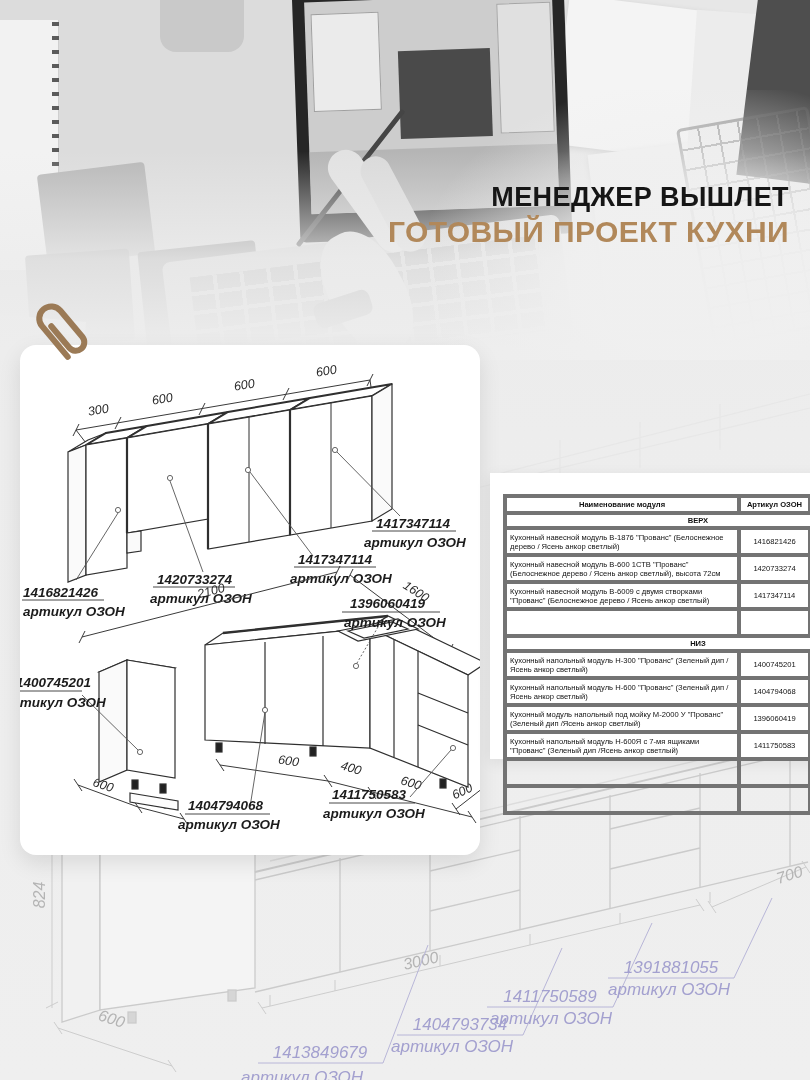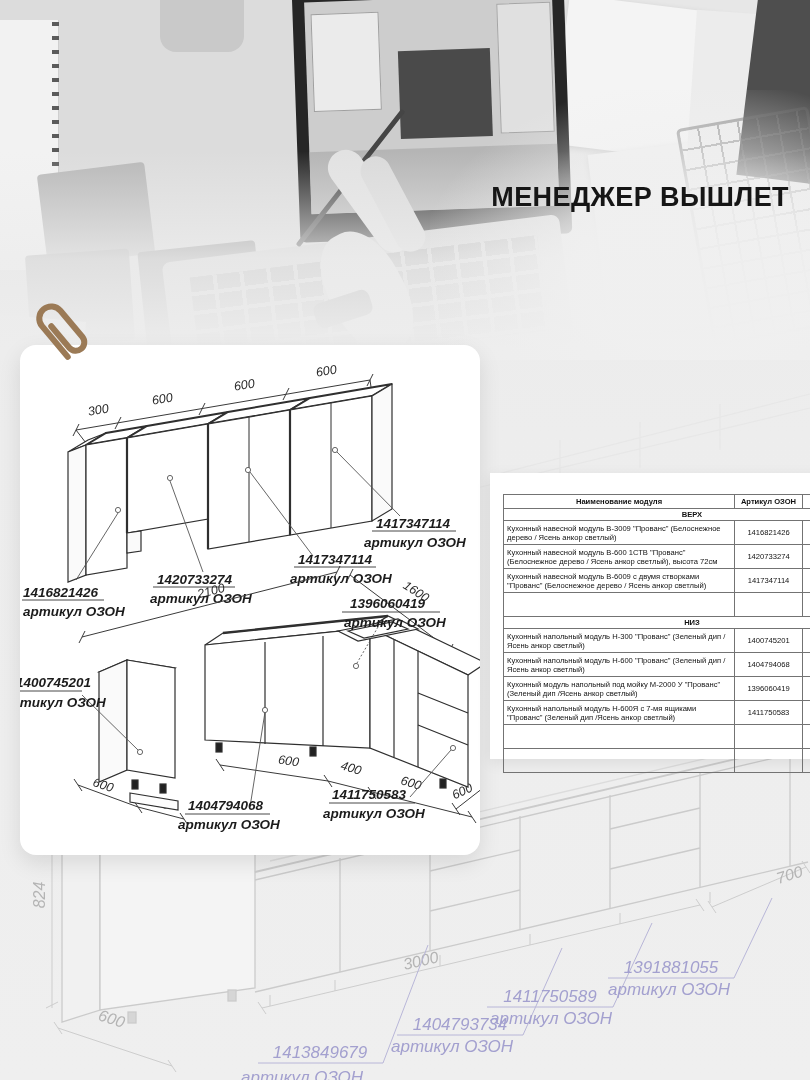--- a/index.html
+++ b/index.html
@@ -54,21 +54,21 @@
   
   .card{position:absolute;left:20px;top:345px;width:460px;height:510px;background:#fff;border-radius:16px;
         box-shadow:0 8px 22px rgba(0,0,0,.10);z-index:4;overflow:hidden;}
   .card svg{position:absolute;left:0;}
   .clip{position:absolute;left:24px;top:294px;width:72px;height:76px;z-index:6;}
   
   .sheet{position:absolute;left:490px;top:473px;width:372px;height:286px;background:#fff;z-index:4;
          box-shadow:0 4px 14px rgba(0,0,0,.08);}
   table.mod{border-collapse:collapse;margin:21px 0 0 13px;table-layout:fixed;width:356px;
             font-size:7.6px;line-height:9px;color:#111;}
-  table.mod td{border:1px solid #737373;padding:1px 3px;vertical-align:middle;overflow:hidden;}
+  table.mod td{border:4px solid #737373;padding:1px 3px;vertical-align:middle;overflow:hidden;}
   table.mod .c-name{width:224px;}
   table.mod .c-art{width:61px;text-align:center;}
   table.mod .c-qty{width:71px;text-align:center;}
   tr.hdr td{font-weight:bold;text-align:center;height:11px;}
   tr.sec td{font-weight:bold;text-align:center;height:8px;}
   tr.row td{height:21px;}
   tr.empty td{height:21px;}
   
   .lbl{font:italic 600 13.5px "Liberation Sans",sans-serif;fill:#1c1c1c;}
   .dim{font:italic 12.5px "Liberation Sans",sans-serif;fill:#2a2a2a;}
@@ -111,20 +111,21 @@
     <div class="hand-fingers"></div>
     <div class="hand-fingers2"></div>
     <div class="hand-palm"></div>
     <div class="watch"></div>
     <div class="photo-fade"></div>
     <div class="photo-fade-r"></div>
   </div>
 
   <div class="headline">
     <div class="hl1">МЕНЕДЖЕР ВЫШЛЕТ</div>
+    <div class="hl2" style="color:#b1885a;">ГОТОВЫЙ ПРОЕКТ КУХНИ</div>
   </div>
 
   <svg class="bg-draw" width="810" height="700" viewBox="0 0 810 700">
     <g stroke="#e7e7e7" stroke-width="1.2" fill="none">
       <path d="M460,112 L810,28 M490,96 L810,14 M560,60 L560,106 M640,42 L640,88 M720,24 L720,70"></path>
     </g>
     <g stroke="#cbcbcb" stroke-width="1.3" fill="#f1f1f1">
       <path d="M62,380 L100,368 L100,630 L62,642 Z"></path>
       <path d="M100,368 L255,352 L255,608 L100,630 Z" fill="#f4f4f4"></path>
       <path d="M100,424 L255,406"></path>
@@ -297,21 +298,21 @@
       <tbody>
           <tr class="hdr">
         <td class="c-name">Наименование модуля</td>
         <td class="c-art">Артикул ОЗОН</td>
         <td class="c-qty">Кол-во</td>
       </tr>
       <tr class="sec">
         <td colspan="3">ВЕРХ</td>
       </tr>
       <tr class="row">
-        <td class="c-name">Кухонный навесной модуль В-3009 "Прованс" (Белоснежное дерево / Ясень анкор светлый)</td>
+        <td class="c-name">Кухонный навесной модуль В-1876 "Прованс" (Белоснежное дерево / Ясень анкор светлый)</td>
         <td class="c-art">1416821426</td>
         <td class="c-qty"></td>
       </tr>
       <tr class="row">
         <td class="c-name">Кухонный навесной модуль В-600 1СТВ "Прованс" (Белоснежное дерево / Ясень анкор светлый), высота 72см</td>
         <td class="c-art">1420733274</td>
         <td class="c-qty"></td>
       </tr>
       <tr class="row">
         <td class="c-name">Кухонный навесной модуль В-6009 с двумя створками "Прованс" (Белоснежное дерево / Ясень анкор светлый)</td>

